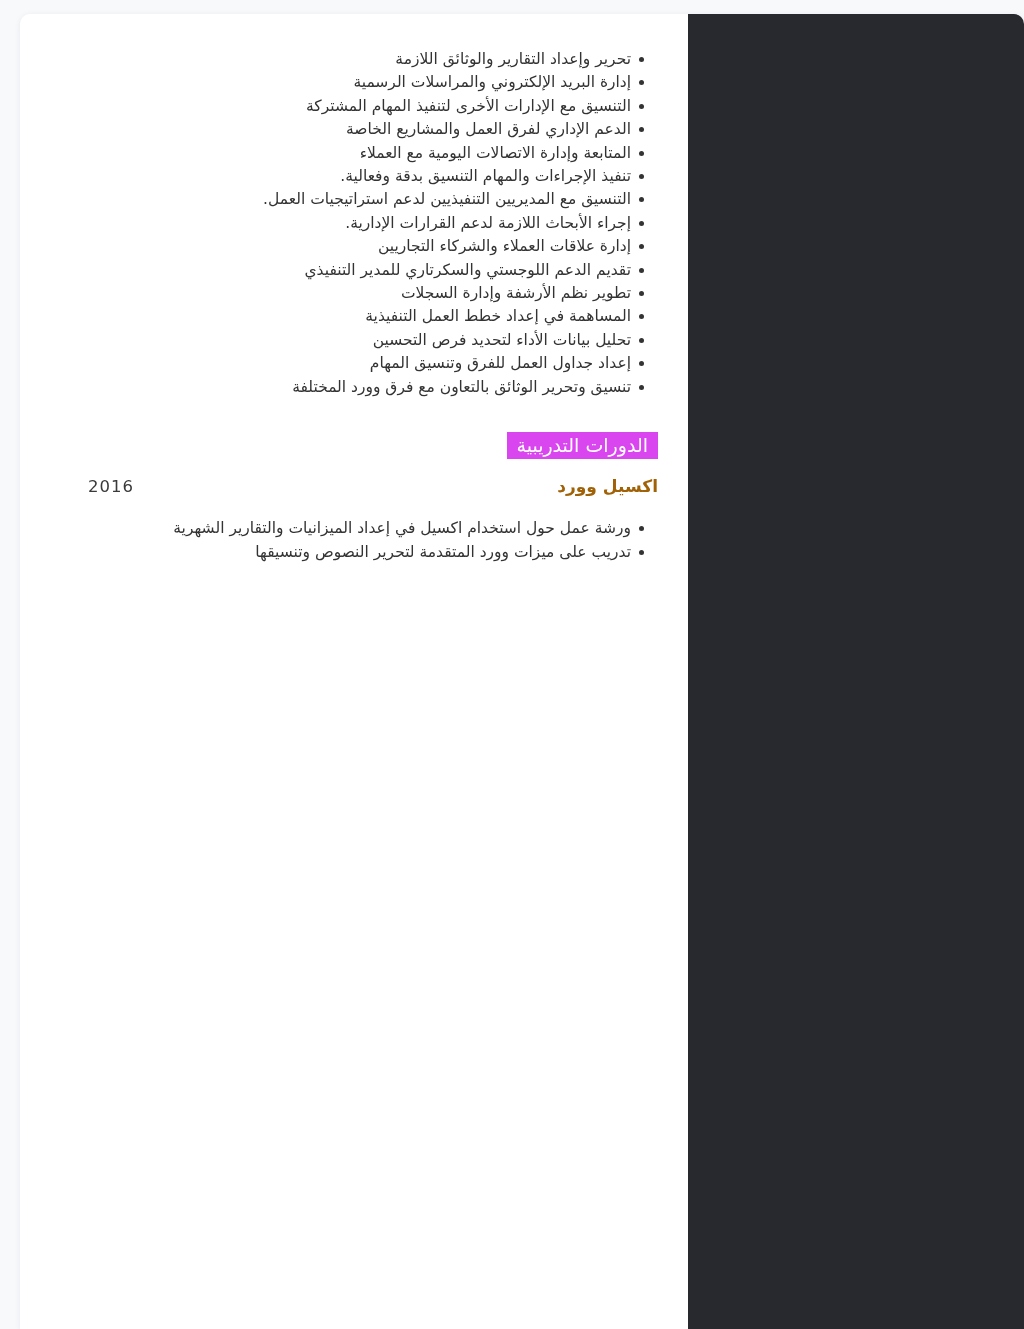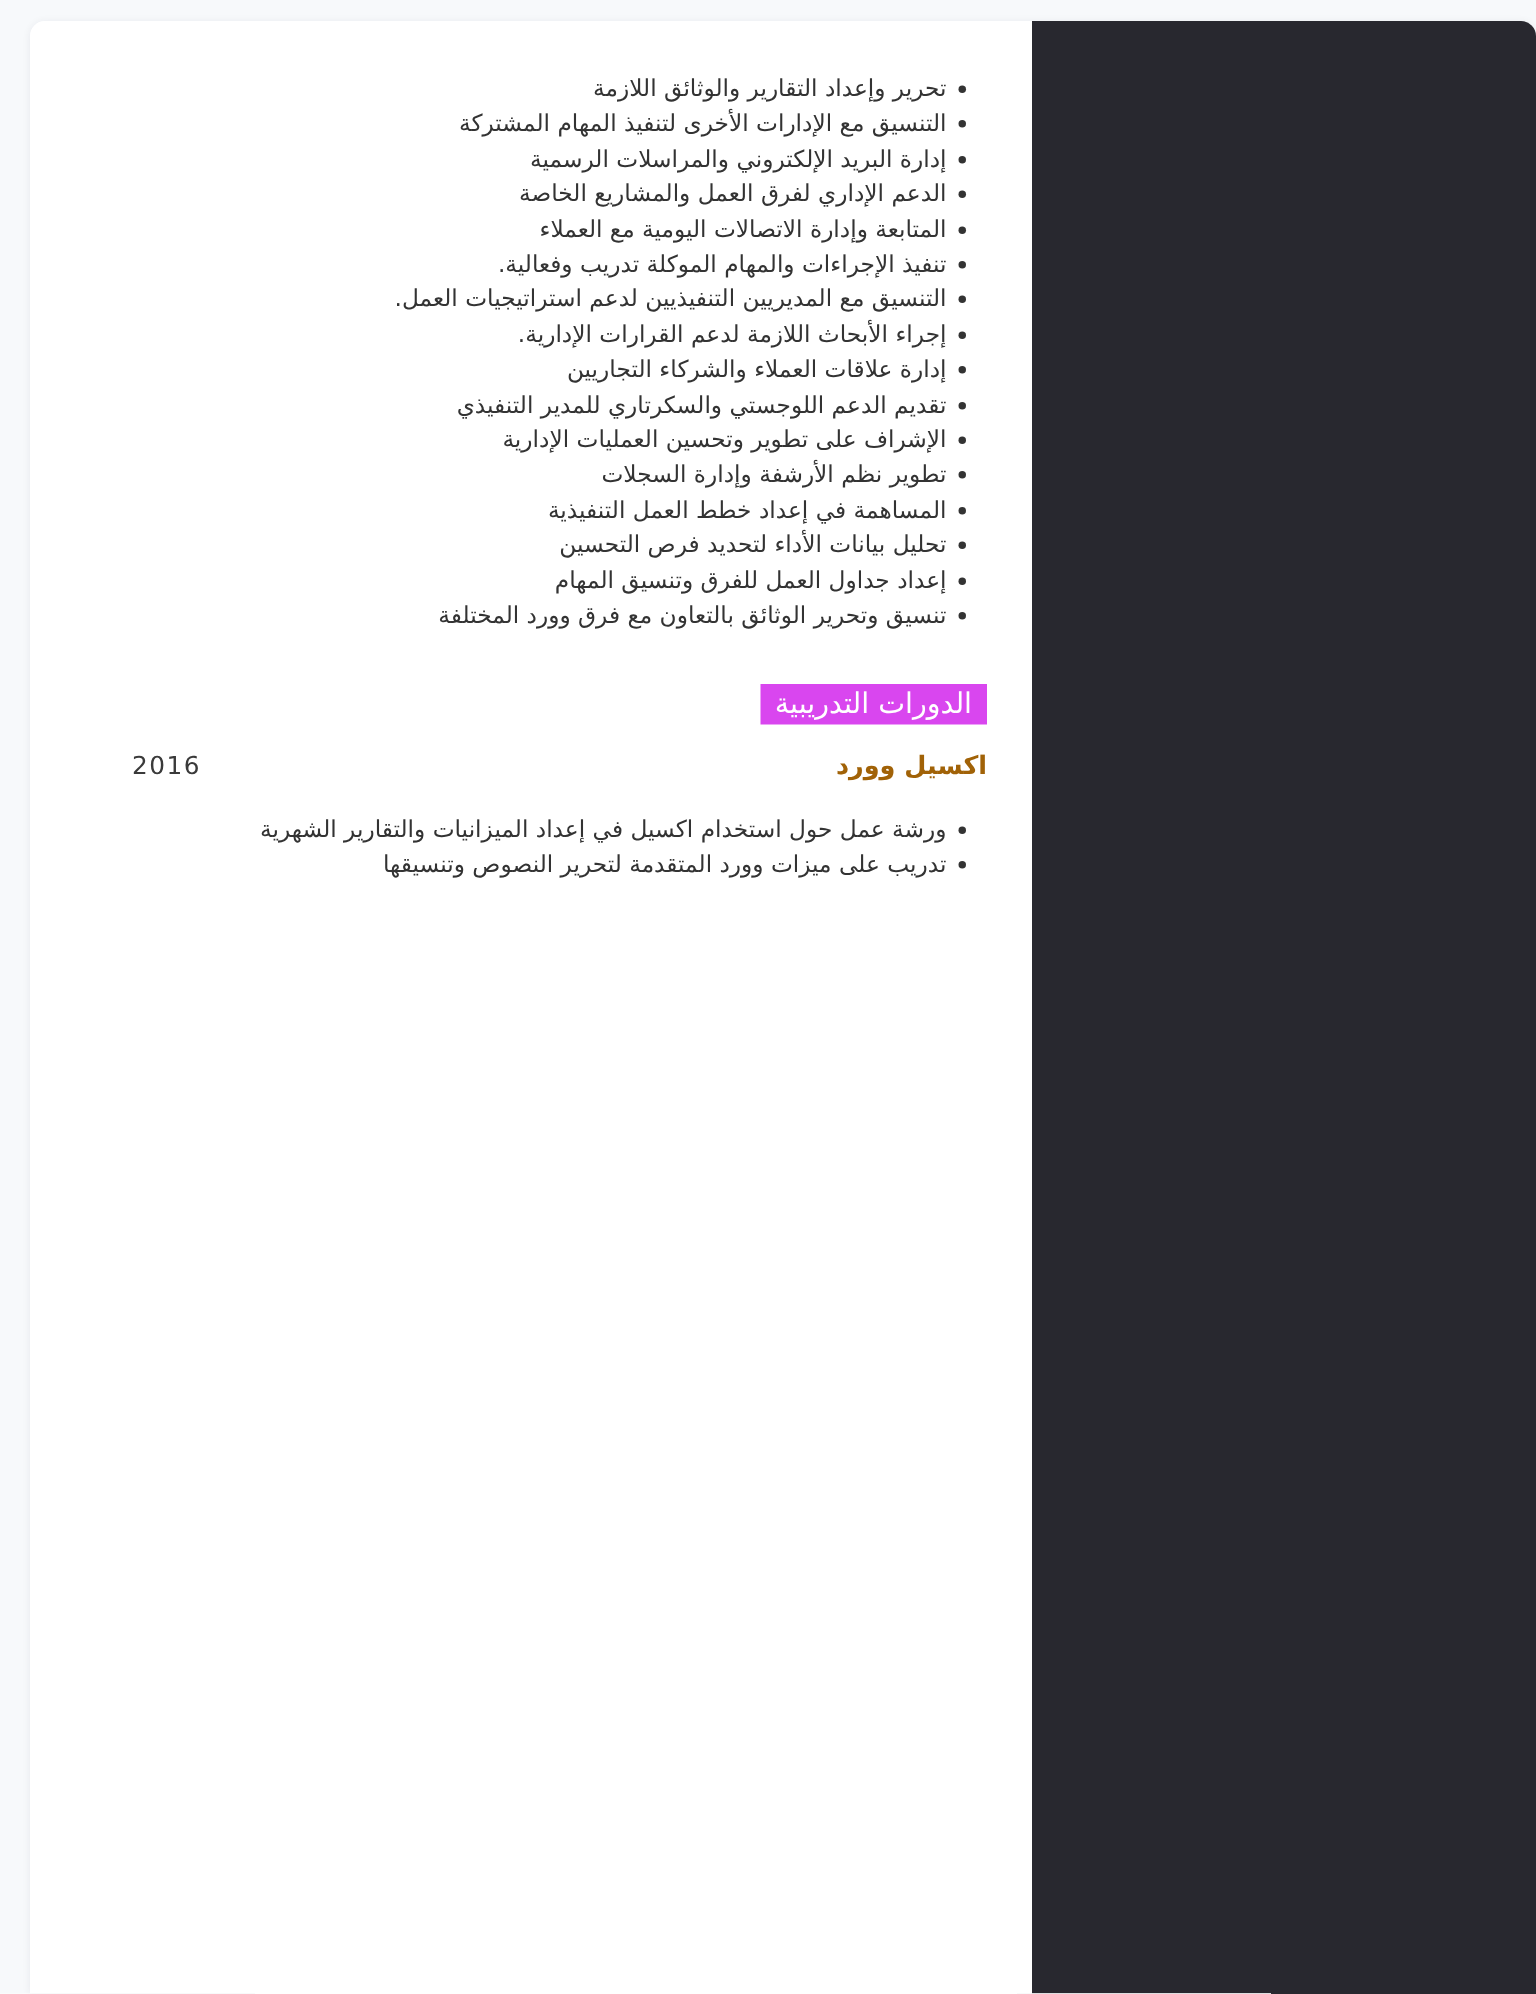--- a/index.html
+++ b/index.html
@@ -102,30 +102,29 @@
 </head>
 <body>
 
 <div class="stage">
   <div class="card">
 
     <div class="main">
 
       <ul class="bullets">
           <li>تحرير وإعداد التقارير والوثائق اللازمة</li>
+          <li>إدارة البريد الإلكتروني والمراسلات الرسمية</li>
           <li>التنسيق مع الإدارات الأخرى لتنفيذ المهام المشتركة</li>
-          <li>إدارة البريد الإلكتروني والمراسلات الرسمية</li>
           <li>الدعم الإداري لفرق العمل والمشاريع الخاصة</li>
           <li>المتابعة وإدارة الاتصالات اليومية مع العملاء</li>
-          <li>تنفيذ الإجراءات والمهام الموكلة تدريب وفعالية.</li>
+          <li>تنفيذ الإجراءات والمهام التنسيق بدقة وفعالية.</li>
           <li>التنسيق مع المديريين التنفيذيين لدعم استراتيجيات العمل.</li>
           <li>إجراء الأبحاث اللازمة لدعم القرارات الإدارية.</li>
           <li>إدارة علاقات العملاء والشركاء التجاريين</li>
           <li>تقديم الدعم اللوجستي والسكرتاري للمدير التنفيذي</li>
-          <li>الإشراف على تطوير وتحسين العمليات الإدارية</li>
           <li>تطوير نظم الأرشفة وإدارة السجلات</li>
           <li>المساهمة في إعداد خطط العمل التنفيذية</li>
           <li>تحليل بيانات الأداء لتحديد فرص التحسين</li>
           <li>إعداد جداول العمل للفرق وتنسيق المهام</li>
           <li>تنسيق وتحرير الوثائق بالتعاون مع فرق وورد المختلفة</li>
         </ul>
 
       <div class="section-badge-row">
         <span class="section-badge">الدورات التدريبية</span>
       </div>

